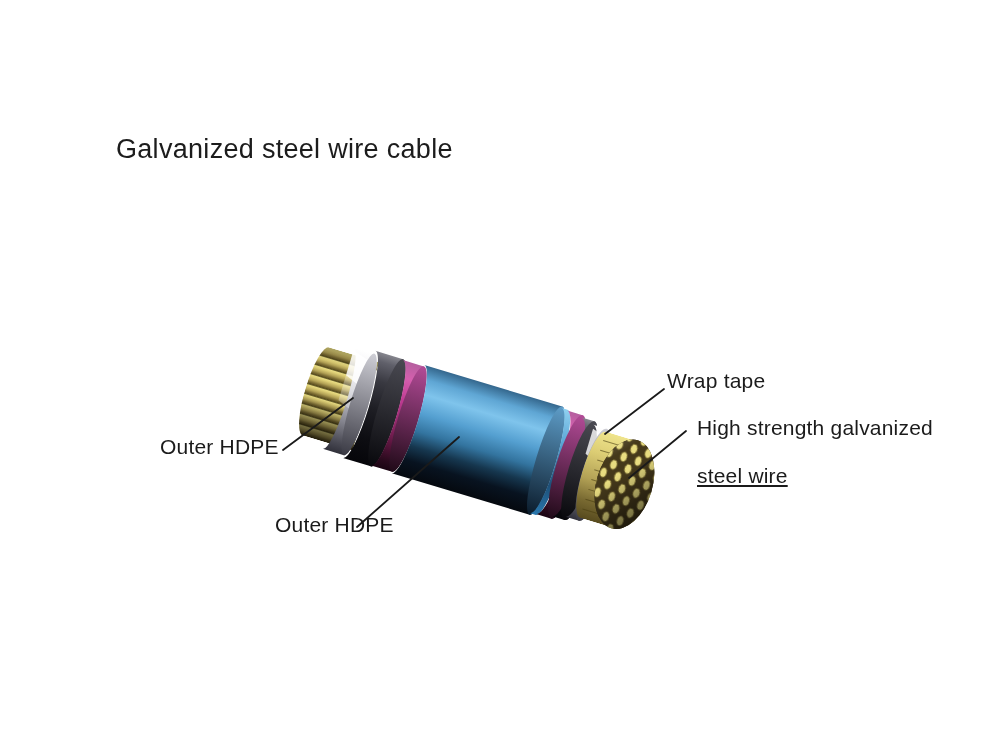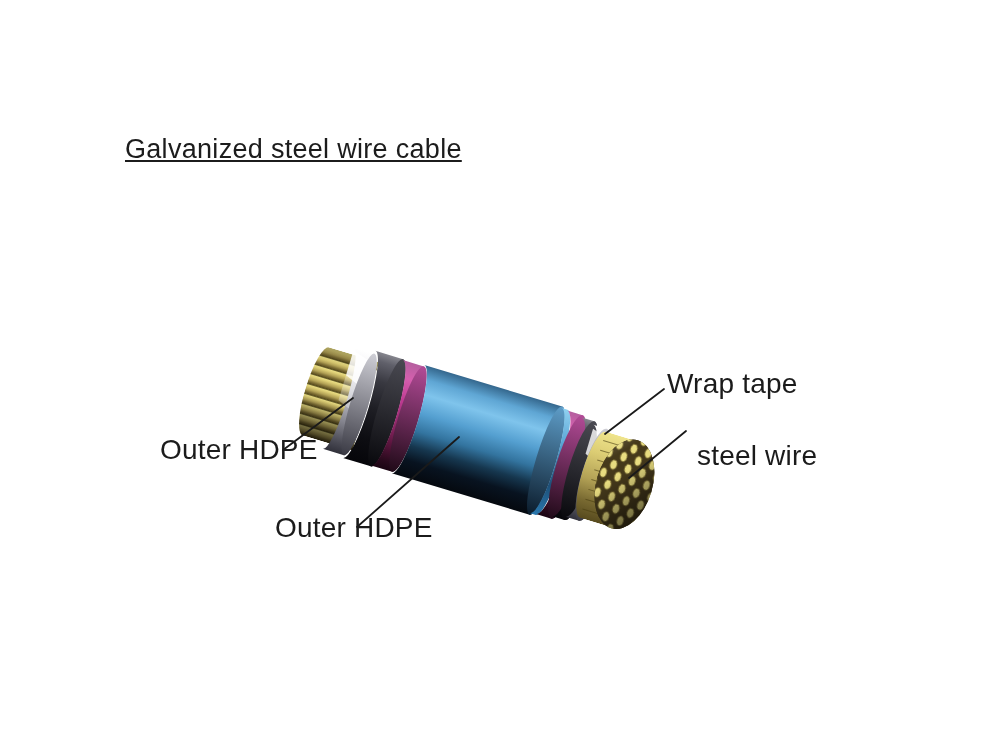--- a/index.html
+++ b/index.html
@@ -7,39 +7,38 @@
     position:relative;
     width:990px;height:743px;
     background:#ffffff;
     font-family:"Liberation Sans", sans-serif;
     overflow:hidden;
   }
   .diagram-svg{position:absolute;left:0;top:0;}
   .lbl{
     position:absolute;
     color:#1b1b1b;
-    font-size:28px;
+    font-size:21px;
     line-height:1.1;
     white-space:nowrap;
     letter-spacing:0.2px;
   }
   .title{
     position:absolute;
-    left:125px;top:134px;
+    left:116px;top:134px;
     font-size:27px;
     color:#1c1c1c;
     letter-spacing:0.3px;
     white-space:nowrap;
-    text-decoration:underline;
   }
   .lbl-inner{left:160px;top:435px;}
   .lbl-outer{left:235px;top:513px;margin-left:40px;}
   .lbl-wrap{left:667px;top:369px;}
   .lbl-high1{left:697px;top:416px;}
-  .lbl-high2{left:697px;top:441px;}
+  .lbl-high2{left:697px;top:464px;text-decoration:underline;}
 </style>
 </head>
 <body>
 
 <div class="canvas">
 
   <svg class="diagram-svg" width="990" height="743" viewBox="0 0 990 743">
     <defs>
       <linearGradient id="gWire" x1="0" y1="0" x2="0" y2="1">
         <stop offset="0" stop-color="#efe48c"></stop>
@@ -207,17 +206,18 @@
       <line x1="283" y1="450" x2="353" y2="398"></line>
       <line x1="357" y1="527" x2="459" y2="437"></line>
       <line x1="664" y1="389" x2="605" y2="434"></line>
       <line x1="686" y1="431" x2="629" y2="478"></line>
     </g>
   </svg>
 
   <div class="title">Galvanized steel wire cable</div>
 
   <div class="lbl lbl-wrap">Wrap tape</div>
+  <div class="lbl lbl-high1">High strength galvanized</div>
   <div class="lbl lbl-high2">steel wire</div>
   <div class="lbl lbl-inner">Outer HDPE</div>
   <div class="lbl lbl-outer">Outer HDPE</div>
 
 </div>
 
 </body></html>

